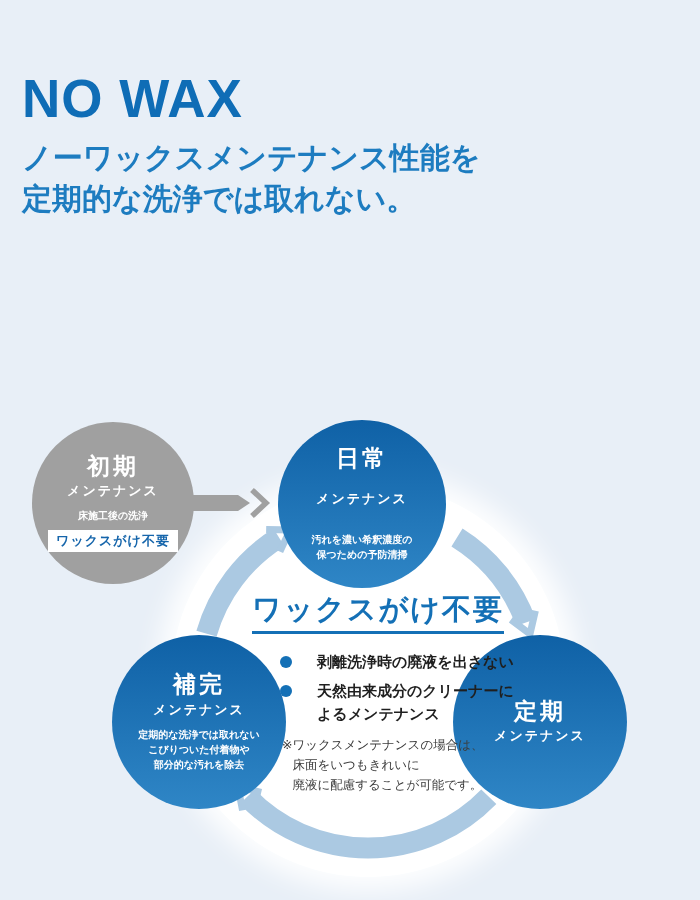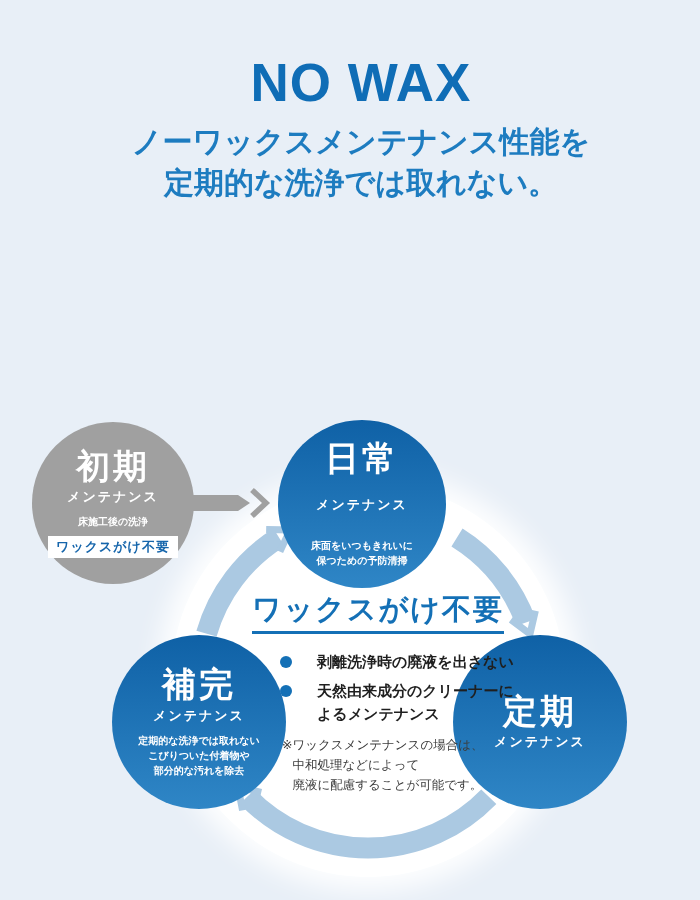--- a/index.html
+++ b/index.html
@@ -1,21 +1,21 @@
 <!DOCTYPE html>
 <html><head>
 <meta charset="utf-8">
 <style>
   html,body { margin:0; padding:0; }
   .page {
     position:relative; width:700px; height:900px; overflow:hidden;
     background:#e8eff7;
     font-family:"Liberation Sans","DejaVu Sans",sans-serif;
   }
-  .header { text-align:center; padding-top:56px;margin-left:22px; }
+  .header { text-align:left; padding-top:72px;margin-left:22px; }
   .title {
     margin:0; font-size:53px; font-weight:900; color:#0f6db6; letter-spacing:1px; line-height:1;
   }
   .subtitle {
     margin-top:12px; font-size:30px; font-weight:800; color:#1d7cc0;
     line-height:1.38; white-space:pre-line;
   }
   .intro {
     margin:20px auto 0; font-size:17px; color:#2e2e2e; font-weight:500;
     line-height:1.62; white-space:pre-line;
@@ -31,21 +31,21 @@
   .circle {
     position:absolute; border-radius:50%; color:#fff;
     display:flex; flex-direction:column; align-items:center; justify-content:center;
     text-align:center;
   }
   .circle.gray { left:32px; top:12px; width:162px; height:162px; background:#a0a0a0; }
   .circle.blue { background:linear-gradient(180deg,#0f61a6 0%,#2f86c6 100%); }
   .circle.daily      { left:278px; top:10px;  width:168px; height:168px;gap:16px; }
   .circle.supplement { left:112px; top:225px; width:174px; height:174px; }
   .circle.periodic   { left:453px; top:225px; width:174px; height:174px; }
-  .c-title { font-size:34px; font-weight:800; letter-spacing:3px; line-height:1.1; }
+  .c-title { font-size:23px; font-weight:800; letter-spacing:3px; line-height:1.1; }
   .c-sub   { font-size:13px; font-weight:700; letter-spacing:2px; margin-top:3px; }
   .c-desc  { font-size:10px; font-weight:700; line-height:1.5; margin-top:8px; white-space:pre-line; }
   .badge {
     background:#ffffff; color:#1565ab; font-size:13px; font-weight:800;
     padding:3px 8px 4px; margin-top:7px; letter-spacing:1px; line-height:1.2;
   }
   .center-content { position:absolute; left:240px; top:184px; width:276px; }
   .center-heading {
     font-size:29px; font-weight:800; color:#1470b6; letter-spacing:2px;
     width:max-content; margin:0 auto; padding-bottom:5px; border-bottom:3px solid #1470b6;
@@ -95,21 +95,21 @@
     <div class="circle gray">
       <div class="c-title">初期</div>
       <div class="c-sub">メンテナンス</div>
       <div class="c-desc">床施工後の洗浄</div>
       <div class="badge">ワックスがけ不要</div>
     </div>
 
     <div class="circle blue daily">
       <div class="c-title">日常</div>
       <div class="c-sub">メンテナンス</div>
-      <div class="c-desc">床面をいつもきれいに
+      <div class="c-desc">汚れを濃い希釈濃度の
 保つための予防清掃</div>
     </div>
 
     <div class="circle blue supplement">
       <div class="c-title">補完</div>
       <div class="c-sub">メンテナンス</div>
       <div class="c-desc">定期的な洗浄では取れない
 こびりついた付着物や
 部分的な汚れを除去</div>
     </div>
@@ -128,19 +128,19 @@
         </div>
         <div class="bullet-item">
           <span class="dot"></span>
           <span>天然由来成分のクリーナーに
 よるメンテナンス</span>
         </div>
       </div>
       <div class="note">
         <span class="note-mark">※</span>
         <span class="note-text">ワックスメンテナンスの場合は、
-中和処理などによって
+床面をいつもきれいに
 廃液に配慮することが可能です。</span>
       </div>
     </div>
 
   </div>
 </div>
 
 </body></html>

